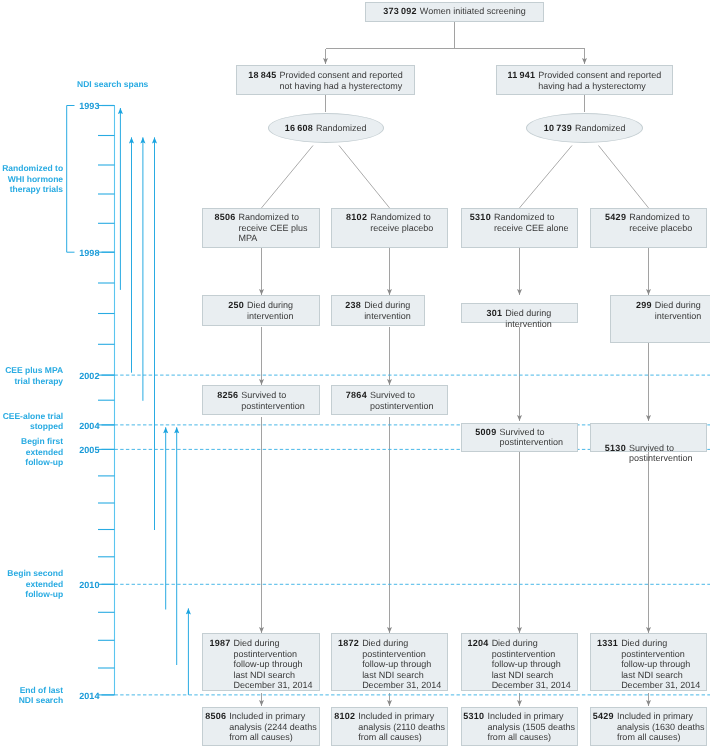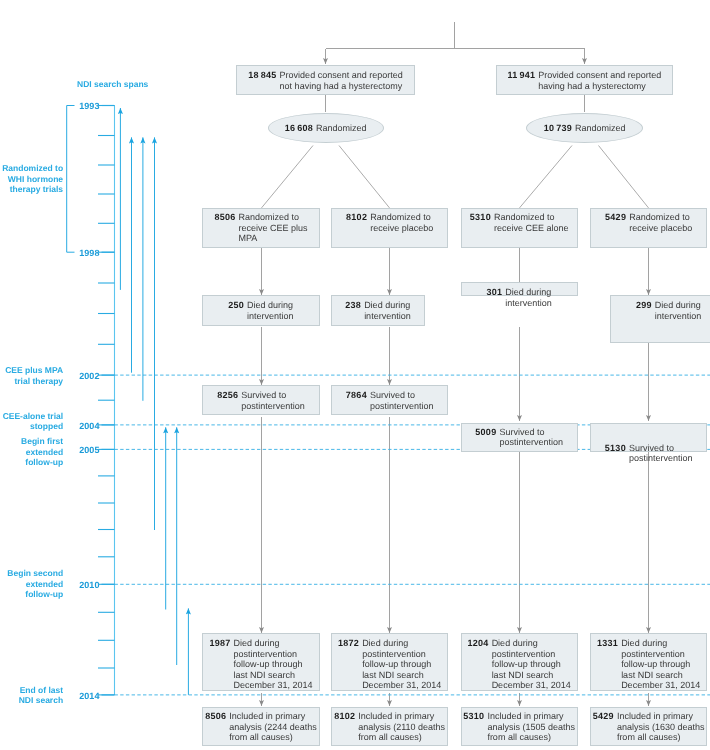--- a/index.html
+++ b/index.html
@@ -142,20 +142,26 @@
       <path d="M101.5,694.9 L114.5,694.9" stroke="#29abe2" stroke-width="1.1"></path>
       <path d="M120.4,289.9 L120.4,108.0" stroke="#29abe2" stroke-width="1" fill="none" marker-end="url(#blueup)"></path>
       <path d="M131.5,372.7 L131.5,137.4" stroke="#29abe2" stroke-width="1" fill="none" marker-end="url(#blueup)"></path>
       <path d="M142.9,400.8 L142.9,137.4" stroke="#29abe2" stroke-width="1" fill="none" marker-end="url(#blueup)"></path>
       <path d="M154.5,530.0 L154.5,137.4" stroke="#29abe2" stroke-width="1" fill="none" marker-end="url(#blueup)"></path>
       <path d="M165.7,609.5 L165.7,427.3" stroke="#29abe2" stroke-width="1" fill="none" marker-end="url(#blueup)"></path>
       <path d="M176.7,665.0 L176.7,427.3" stroke="#29abe2" stroke-width="1" fill="none" marker-end="url(#blueup)"></path>
       <path d="M188.4,694.9 L188.4,608.4" stroke="#29abe2" stroke-width="1" fill="none" marker-end="url(#blueup)"></path>
     </g>
   </svg>
+  <div class="box " style="left:365px;top:2px;width:179px;height:20px;padding-top:3.1px;">
+    <div class="inner">
+        <span class="n">373 092</span>
+        <span class="t">Women initiated screening</span>
+      </div>
+  </div>
   <div class="box " style="left:236.3px;top:64.8px;width:178.4px;height:30.4px;padding-top:4.5px;">
     <div class="inner">
         <span class="n">18 845</span>
         <span class="t">Provided consent and reported
 not having had a hysterectomy</span>
       </div>
   </div>
   <div class="box " style="left:495.5px;top:64.8px;width:177.7px;height:30.4px;padding-top:4.5px;">
     <div class="inner">
         <span class="n">11 941</span>
@@ -199,21 +205,21 @@
 intervention</span>
       </div>
   </div>
   <div class="box " style="left:331.0px;top:295px;width:94px;height:30.5px;padding-top:4.2px;">
     <div class="inner">
         <span class="n">238</span>
         <span class="t">Died during
 intervention</span>
       </div>
   </div>
-  <div class="box " style="left:460.5px;top:282px;width:117.3px;height:14px;padding-top:4.2px;">
+  <div class="box " style="left:460.5px;top:303px;width:117.3px;height:20px;padding-top:4.2px;">
     <div class="inner">
         <span class="n">301</span>
         <span class="t">Died during
 intervention</span>
       </div>
   </div>
   <div class="box " style="left:610px;top:295px;width:117.3px;height:48px;padding-top:4.2px;">
     <div class="inner">
         <span class="n">299</span>
         <span class="t">Died during

